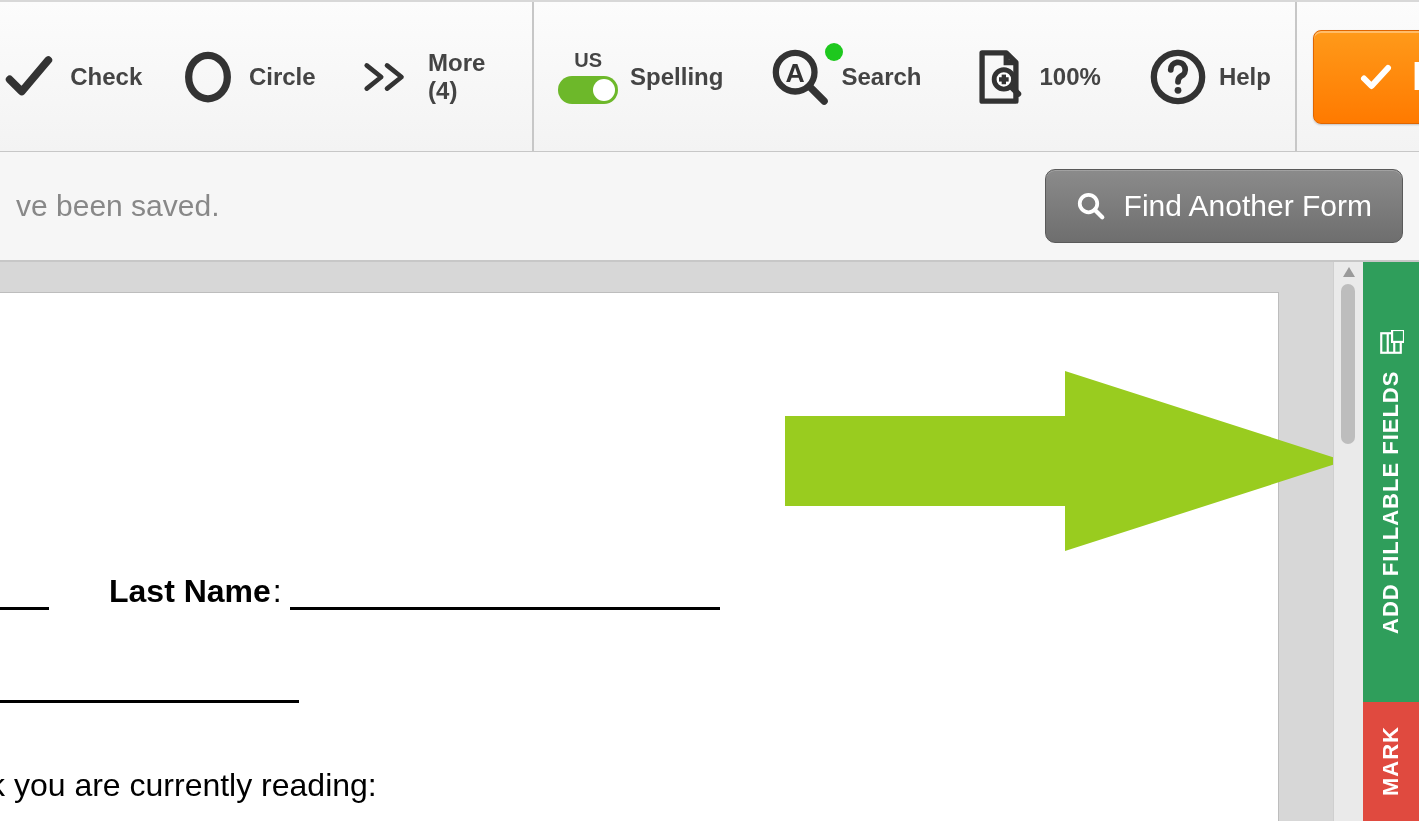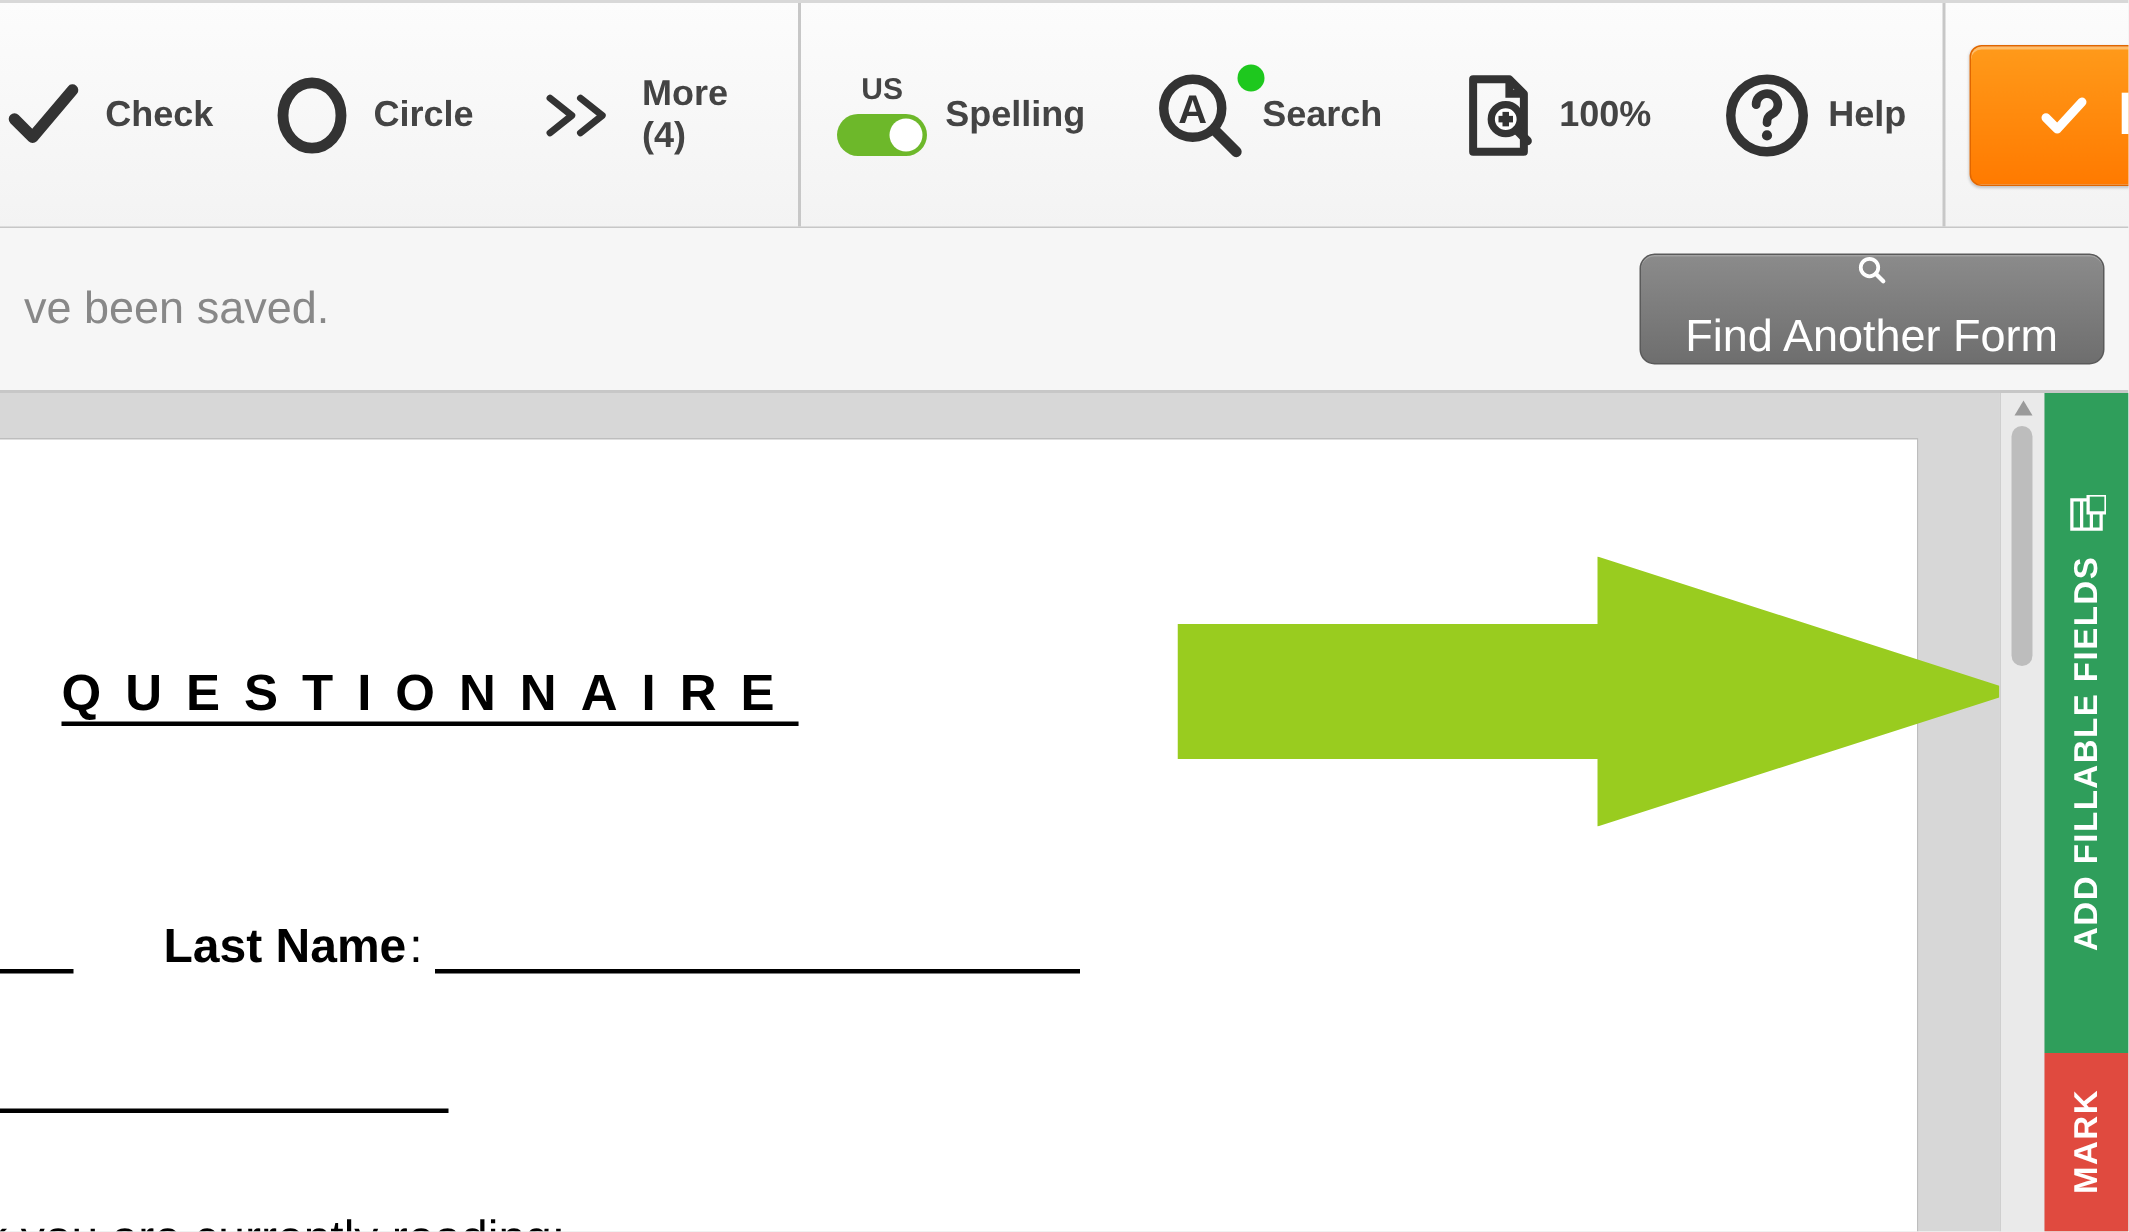--- a/index.html
+++ b/index.html
@@ -65,21 +65,20 @@
     padding: 0 16px 0 0;
   }
   .status-text { font-size:30px; color:#888; padding-left:16px; }
   .find-btn {
     display:flex; align-items:center; gap:18px;
     height:74px; padding:0 30px; border-radius:10px;
     background: linear-gradient(#8b8b8b, #6e6e6e);
     border:1px solid #5a5a5a; color:#fff; font-size:30px; font-weight:500;
     box-shadow: inset 0 1px 0 rgba(255,255,255,.2);
     cursor:pointer;
-    flex-direction:column;
   }
   
   
   .workspace {
     display:flex; height: calc(821px - 152px - 110px);
     background:#d7d7d7;
   }
   .doc-area { flex:1; position:relative; padding:30px 0 0 0; overflow:hidden; }
   .page {
     background:#fff; width: 1285px; min-height: 900px; border:1px solid #bdbdbd;
@@ -223,21 +222,20 @@
       <circle cx="10" cy="10" r="7" stroke="#fff" stroke-width="3" fill="none"></circle>
       <line x1="15" y1="15" x2="21" y2="21" stroke="#fff" stroke-width="3.4" stroke-linecap="round"></line>
     </svg>
     <span>Find Another Form</span>
   </div>
 </div>
 
 <div class="workspace">
   <div class="doc-area">
     <div class="page">
-      <div class="q-title">QUESTIONNAIRE</div>
       <div class="form-row">
         <span class="blank-short"></span>
         <span class="ln-label">Last Name</span>
           <span class="colon">:</span>
         <span class="blank-long"></span>
       </div>
       <span class="blank-line2"></span>
       <div class="reading-text">k you are currently reading:</div>
 
       <svg class="big-arrow" width="560" height="180" viewBox="0 0 560 180">

